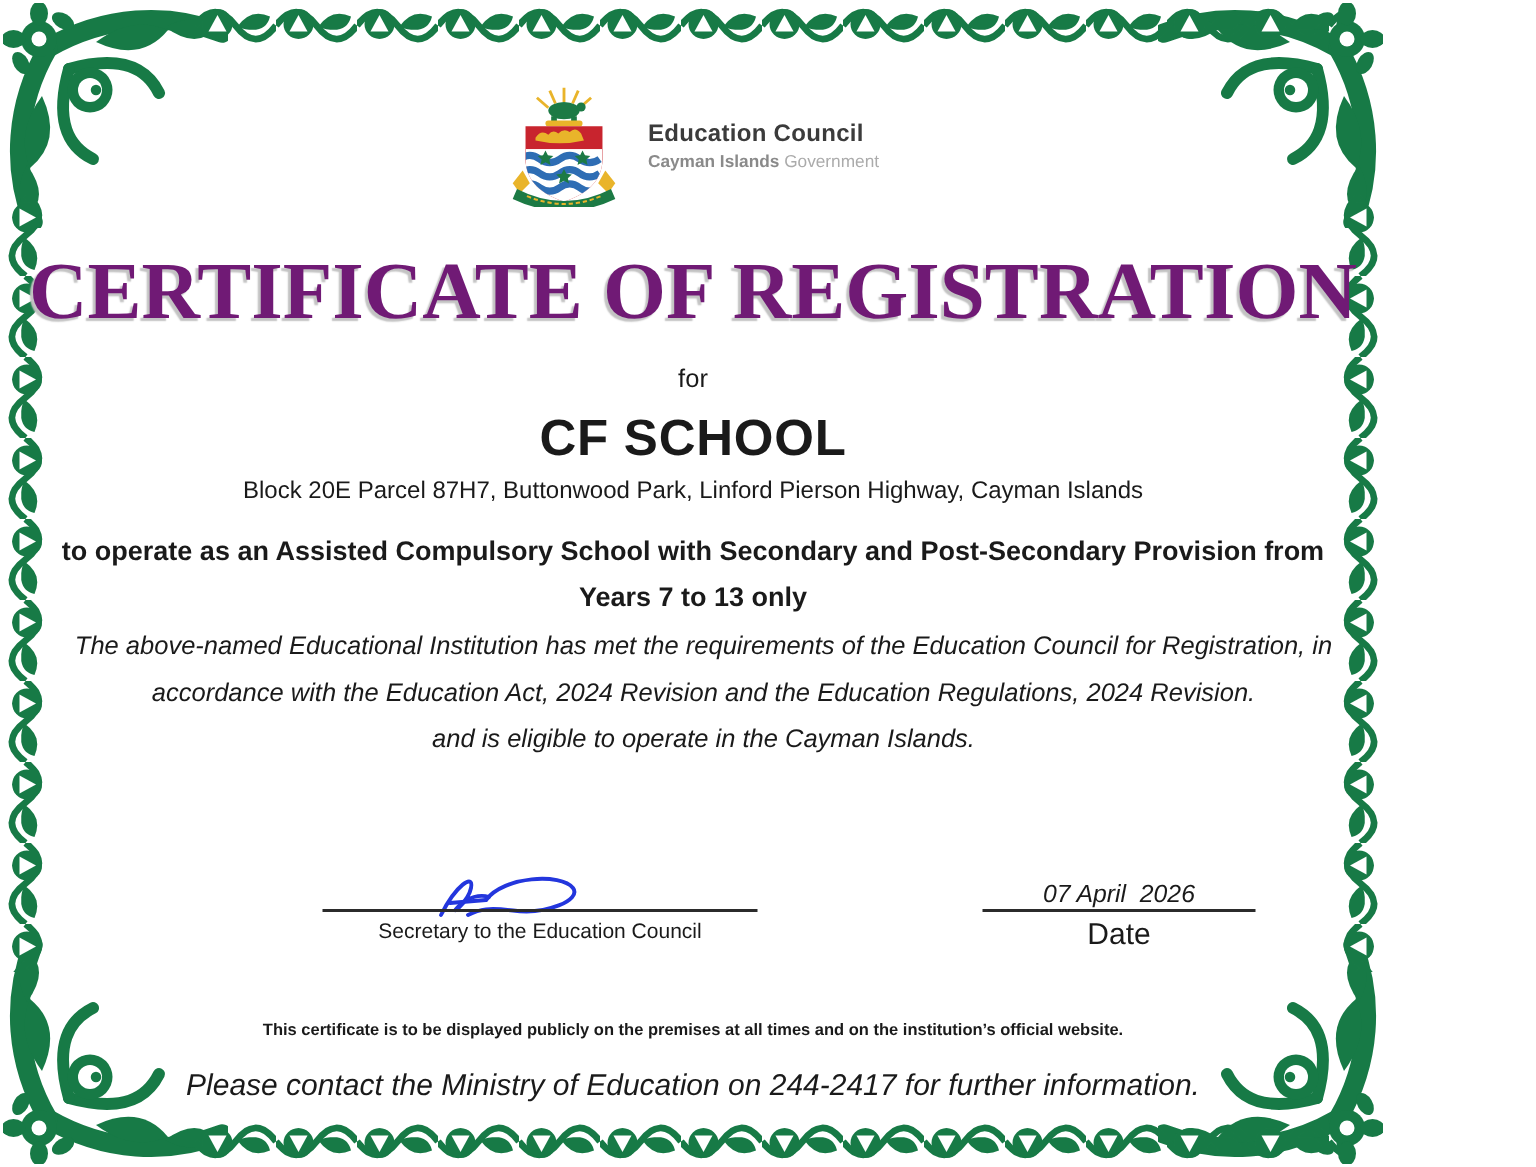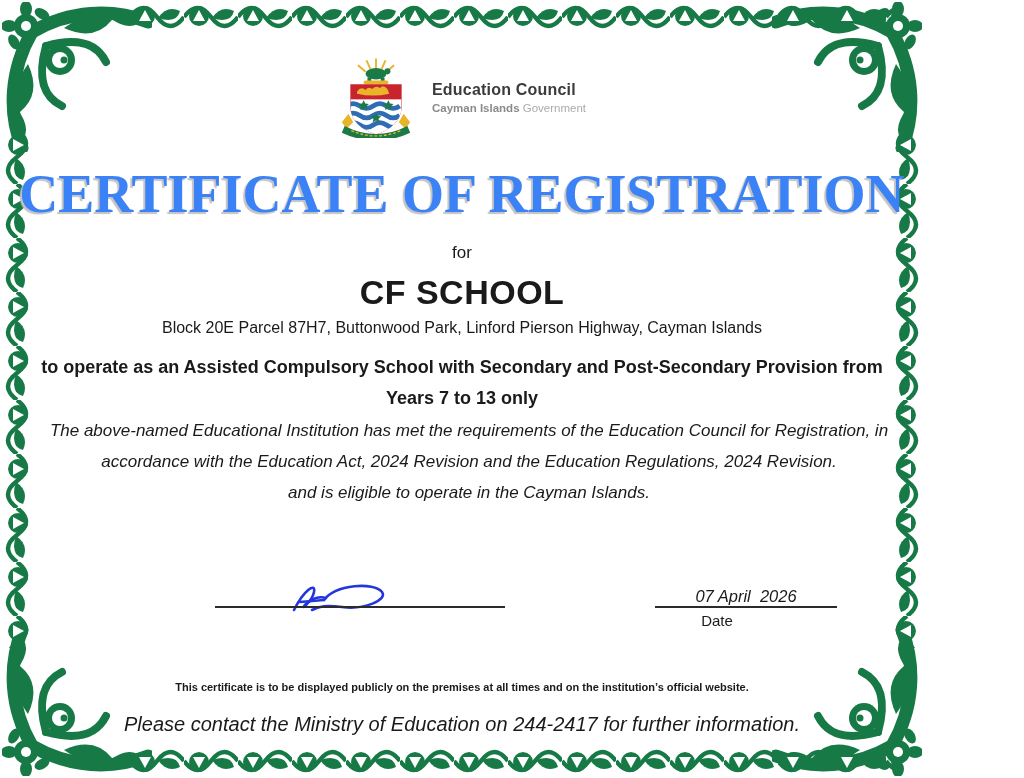--- a/index.html
+++ b/index.html
@@ -22,36 +22,36 @@
   .edge-v.left{left:2px;}
   .edge-v.right{right:2px;transform:scaleX(-1);}
   
   .logo-row{top:56px;left:0;right:0;display:flex;justify-content:center;align-items:center;gap:18px;}
   .logo-text .org{font-size:16px;font-weight:bold;color:#3b3b3b;letter-spacing:.2px;}
   .logo-text .gov{font-size:11.5px;margin-top:3px;}
   .logo-text .gov .b{color:#8a8a8a;font-weight:bold;}
   .logo-text .gov .l{color:#ababab;}
   
   .title{top:163px;font-family:"Liberation Serif", serif;font-weight:bold;font-size:54px;
-         color:#3b82f6;text-shadow:-2px 2px 1px #c3c3c3;letter-spacing:0px;}
+         color:#701a75;text-shadow:-2px 2px 1px #c3c3c3;letter-spacing:0px;}
   .for-line{top:243px;font-size:17px;}
   .school-name{top:273px;font-size:34px;font-weight:bold;letter-spacing:.5px;}
   .address{top:319px;font-size:16px;}
   .op-line1{top:357px;font-size:18px;font-weight:bold;}
   .op-line2{top:388px;font-size:18px;font-weight:bold;}
   .dec{font-size:17px;font-style:italic;padding-left:14px;}
   .dec1{top:421px;} .dec2{top:452px;} .dec3{top:483px;}
   .valid{top:540px;font-size:18px;font-weight:bold;}
   .sig-scribble{left:276px;top:580px;width:134px;height:34px;}
   .rule{border-top:2px solid #2b2b2b;height:0;}
   .sig-rule{left:215px;top:606px;width:290px;}
   .sig-label{left:215px;width:290px;top:612px;font-size:14px;text-align:center;}
   .date-value{left:655px;width:182px;top:587px;font-size:16.5px;font-style:italic;text-align:center;white-space:pre;}
   .date-rule{left:655px;top:606px;width:182px;}
-  .date-label{left:626px;width:182px;top:612px;font-size:15px;text-align:center;}
+  .date-label{left:655px;width:182px;top:612px;font-size:20px;text-align:center;}
   .footer1{top:681px;font-size:11px;font-weight:bold;}
   .footer2{top:713px;font-size:20px;font-style:italic;}
 </style>
 </head>
 <body>
 
 <div class="certificate">
 
   <svg class="corner tl" viewBox="0 0 150 150" aria-hidden="true">
     <g fill="none" stroke="#177a46" stroke-linecap="round">
@@ -229,20 +229,21 @@
   <div class="abs ctr dec dec3">and is eligible to operate in the Cayman Islands.</div>
 
   <svg class="abs sig-scribble" viewBox="0 0 134 34" aria-hidden="true">
     <g fill="none" stroke="#2336dd" stroke-width="2.6" stroke-linecap="round">
       <path d="M18,30 C28,10 40,2 38,12 C36,22 22,32 30,24 C36,18 44,16 50,18"></path>
       <path d="M24,22 L48,20"></path>
       <path d="M48,20 C60,4 98,2 106,12 C112,20 88,30 66,27 C50,25 44,26 36,30"></path>
     </g>
   </svg>
   <div class="abs rule sig-rule"></div>
+  <div class="abs sig-label">Secretary to the Education Council</div>
 
   <div class="abs date-value">07 April  2026</div>
   <div class="abs rule date-rule"></div>
   <div class="abs date-label">Date</div>
 
   <div class="abs ctr footer1">This certificate is to be displayed publicly on the premises at all times and on the institution’s official website.</div>
   <div class="abs ctr footer2">Please contact the Ministry of Education on 244-2417 for further information.</div>
 
 </div>
 

